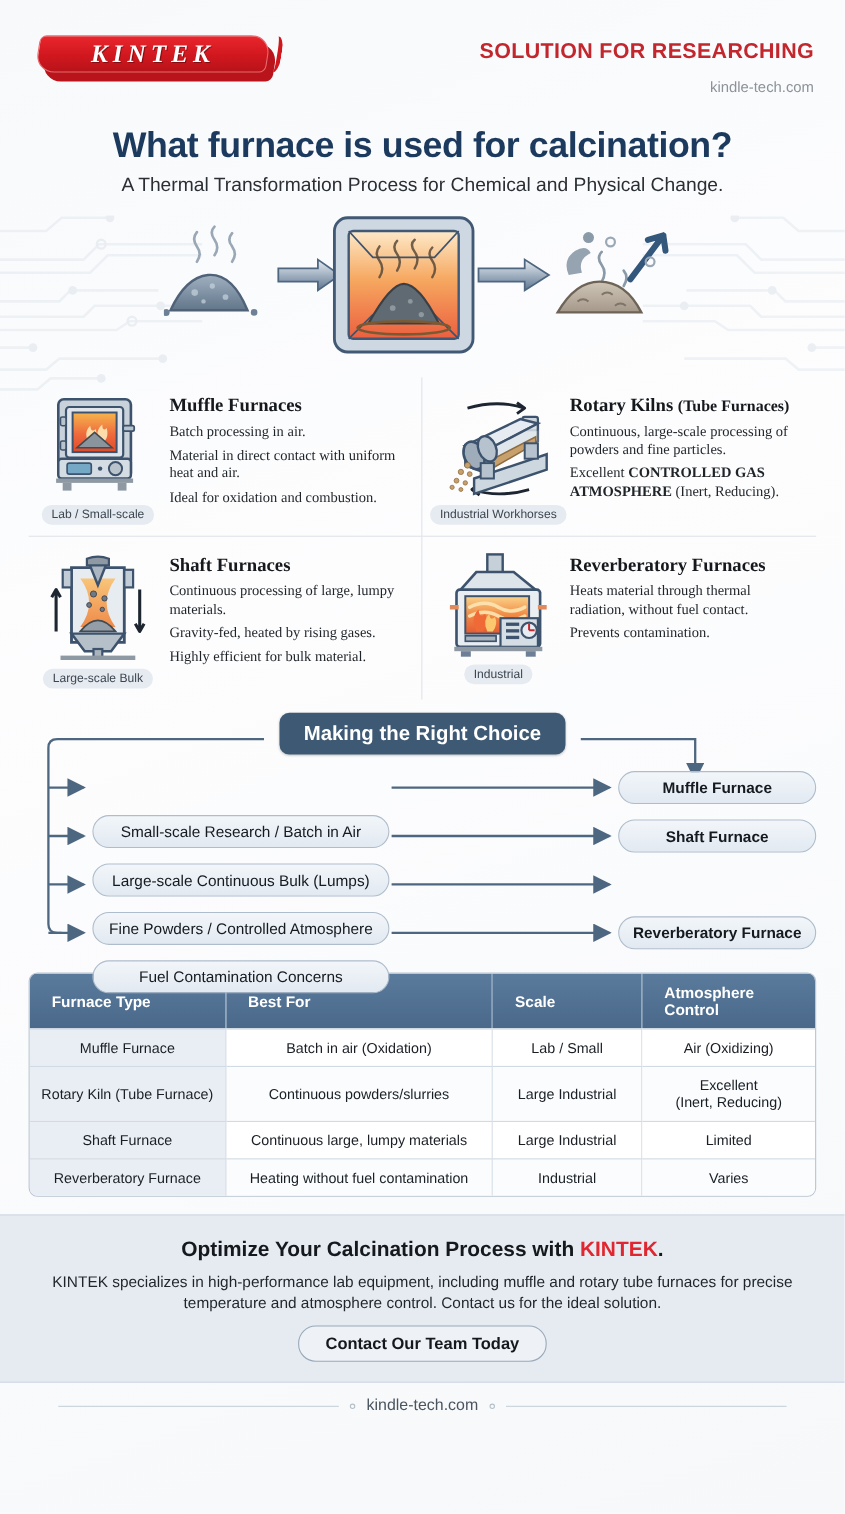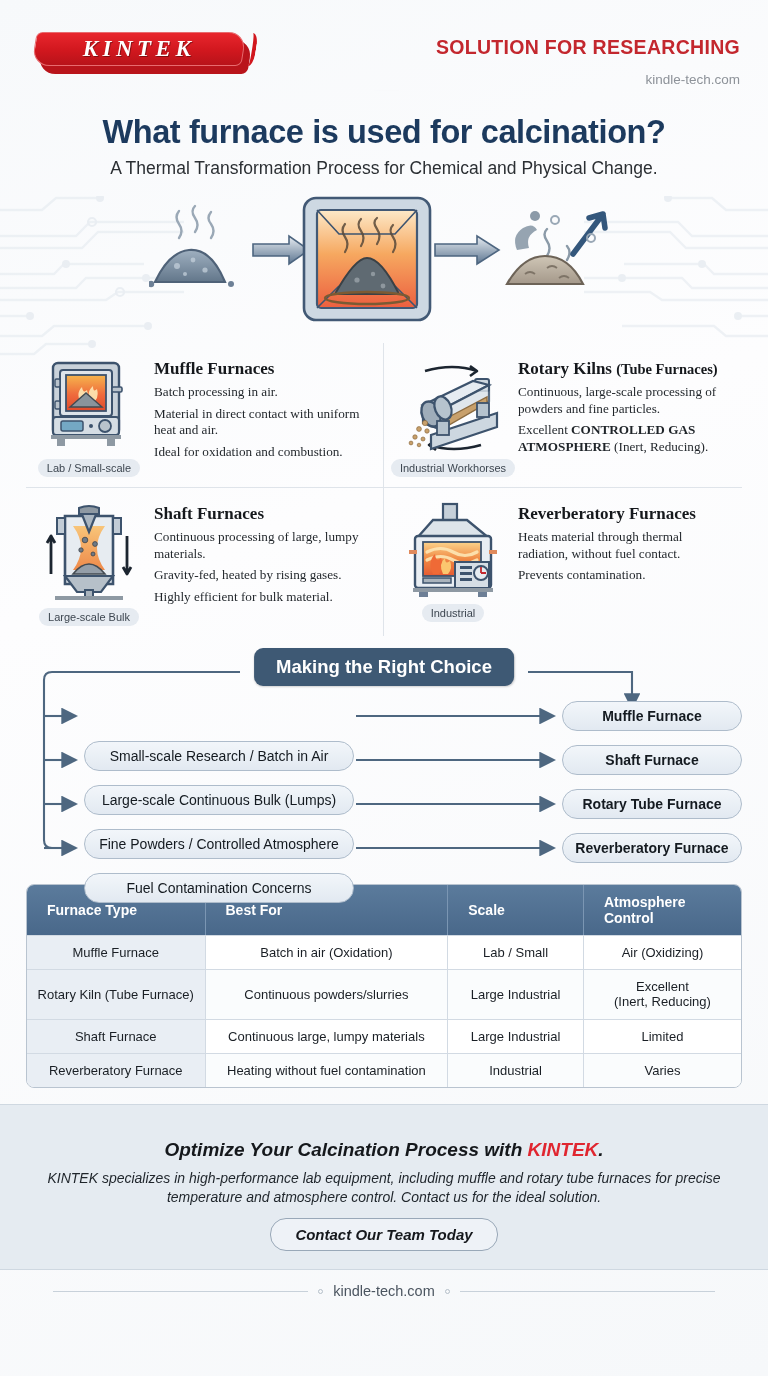--- a/index.html
+++ b/index.html
@@ -130,21 +130,21 @@
   }
   tbody td:last-child { border-right:none; }
   tbody td.first { background:#e9eef4; }
   tbody tr:nth-child(odd) td:not(.first) { background:#ffffff; }
   tbody tr:nth-child(even) td:not(.first) { background:#fafcfd; }
   .col1 { width:25%; } .col2 { width:34%; } .col3 { width:19%; } .col4 { width:22%; }
 
   
   .cta {
     margin-top:16px; background:#e5ebf1; border-top:1px solid #cfd8e1;
-    border-bottom:1px solid #cfd8e1; padding:34px 30px 18px 30px; text-align:center;font-style:italic;
+    border-bottom:1px solid #cfd8e1; padding:21px 30px 18px 30px; text-align:center;
   }
   .cta-h { font-size:19px; font-weight:bold; color:#15181c; }
   .cta-h .brand { color:#e02630; }
   .cta-p { font-size:14px; color:#1f252b; line-height:1.35; margin-top:8px; }
   .cta-btn {
     display:inline-block; margin-top:12px; font-size:15px; font-weight:bold;
     color:#15181c; background:#eef2f7; border:1px solid #99a8b8;
     border-radius:16px; padding:7px 24px; cursor:pointer;
   }
   .footer {
@@ -503,21 +503,20 @@
       </g>
     </svg>
 
     <div class="pill q" style="top:59px">Small-scale Research / Batch in Air</div>
     <div class="pill q" style="top:103px">Large-scale Continuous Bulk (Lumps)</div>
     <div class="pill q" style="top:191px">Fuel Contamination Concerns</div>
     <div class="pill q" style="top:147px">Fine Powders / Controlled Atmosphere</div>
 
     <div class="pill a" style="top:59px">Muffle Furnace</div>
     <div class="pill a" style="top:103px">Shaft Furnace</div>
-    <div class="pill a" style="top:147px">Rotary Tube Furnace</div>
     <div class="pill a" style="top:191px">Reverberatory Furnace</div>
   </div>
 
   <div class="table-wrap">
     <table>
       <thead>
         <tr>
           <th class="col1">Furnace Type</th>
           <th class="col2">Best For</th>
           <th class="col3">Scale</th>

